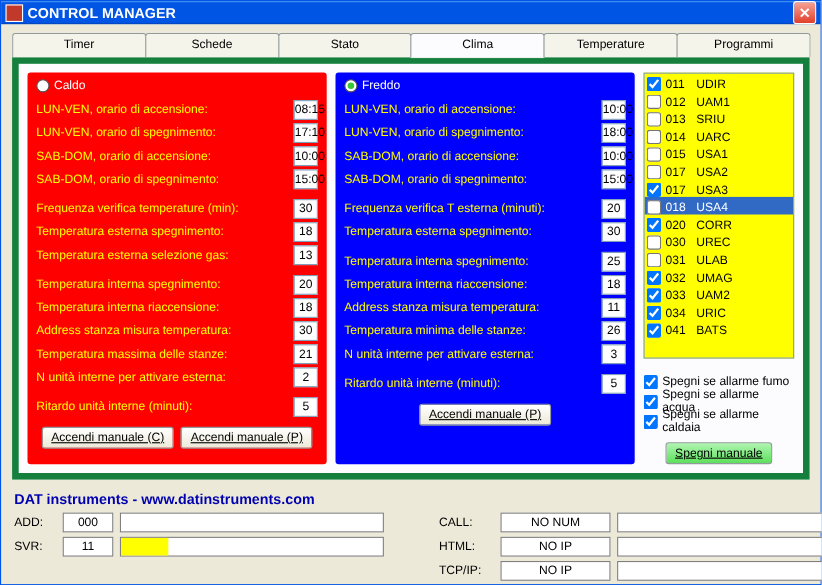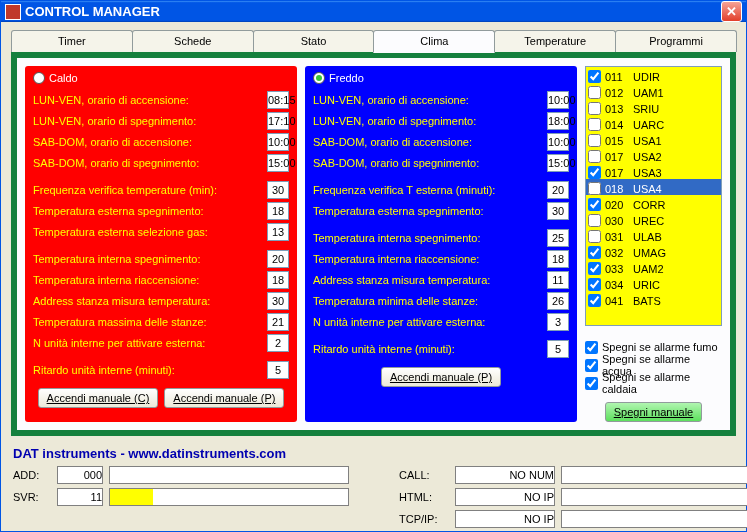--- a/index.html
+++ b/index.html
@@ -38,21 +38,21 @@
   .listrow.selected { background: #316ac5; color: #fff; }
   .listrow input[type=checkbox] { width: 13px; height: 13px; margin-right: 2px; }
   .listrow .code { width: 26px; }
   .optgroup { margin-top: 12px; }
   .optrow { display: flex; align-items: center; gap: 4px; height: 18px; }
   
   .footer { margin-top: 6px; padding: 4px 2px 2px 2px; }
   .footer .brand { color: #0000b0; font-size: 13px; font-weight: bold; margin-bottom: 4px; }
   .frow { display: flex; align-items: center; gap: 6px; height: 20px; margin-bottom: 2px; }
   .frow .flbl { width: 38px; }
-  .frow .fbox { border: 1px solid #808080; background: #fff; height: 18px; line-height: 16px; text-align: right; }
+  .frow .fbox { border: 1px solid #808080; background: #fff; height: 18px; line-height: 16px; text-align: center; }
   .frow .fbox.small { width: 46px; }
   .frow .fbox.bar { width: 240px; background: #fff; position: relative; }
   .frow .fbox.bar .fill { position: absolute; left: 0; top: 0; bottom: 0; background: #ffff00; }
   .frow .fbox.med { width: 100px; }
   .frow .fbox.wide { width: 190px; }
   .footer-cols { display: flex; gap: 20px; }
   .fcol { display: flex; flex-direction: column; }
 </style>
 </head>
 <body>

